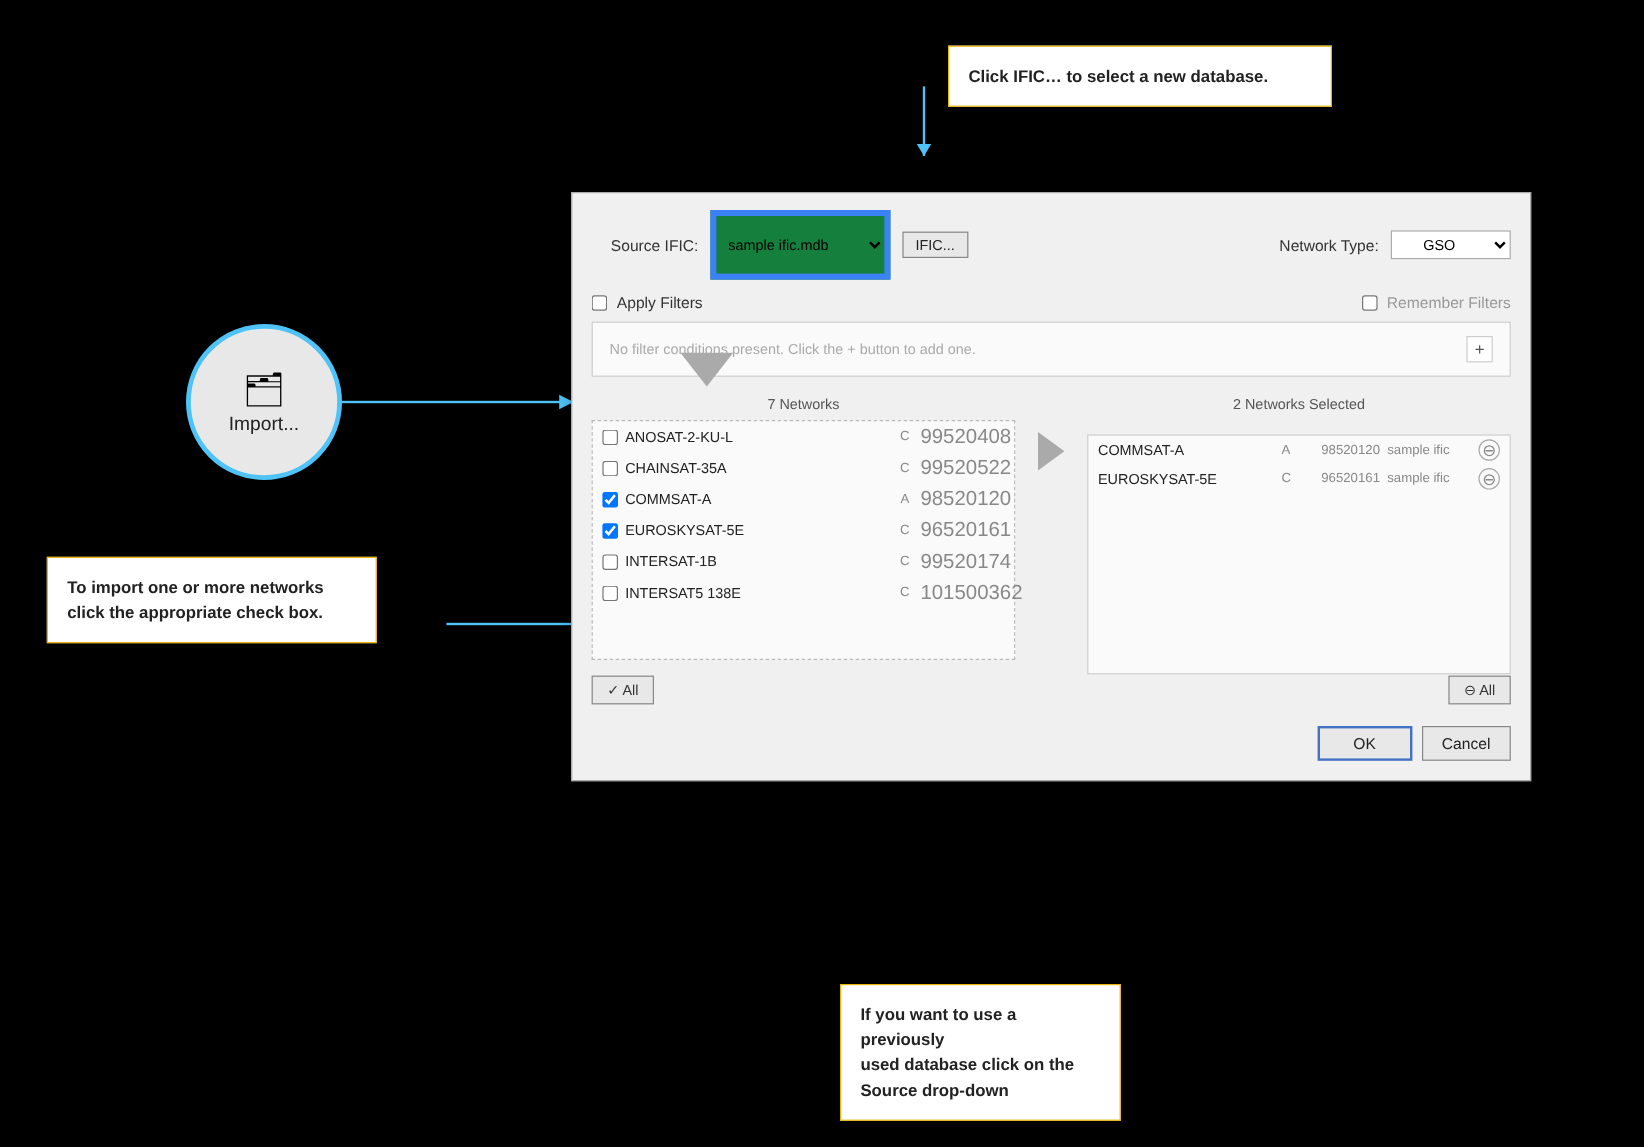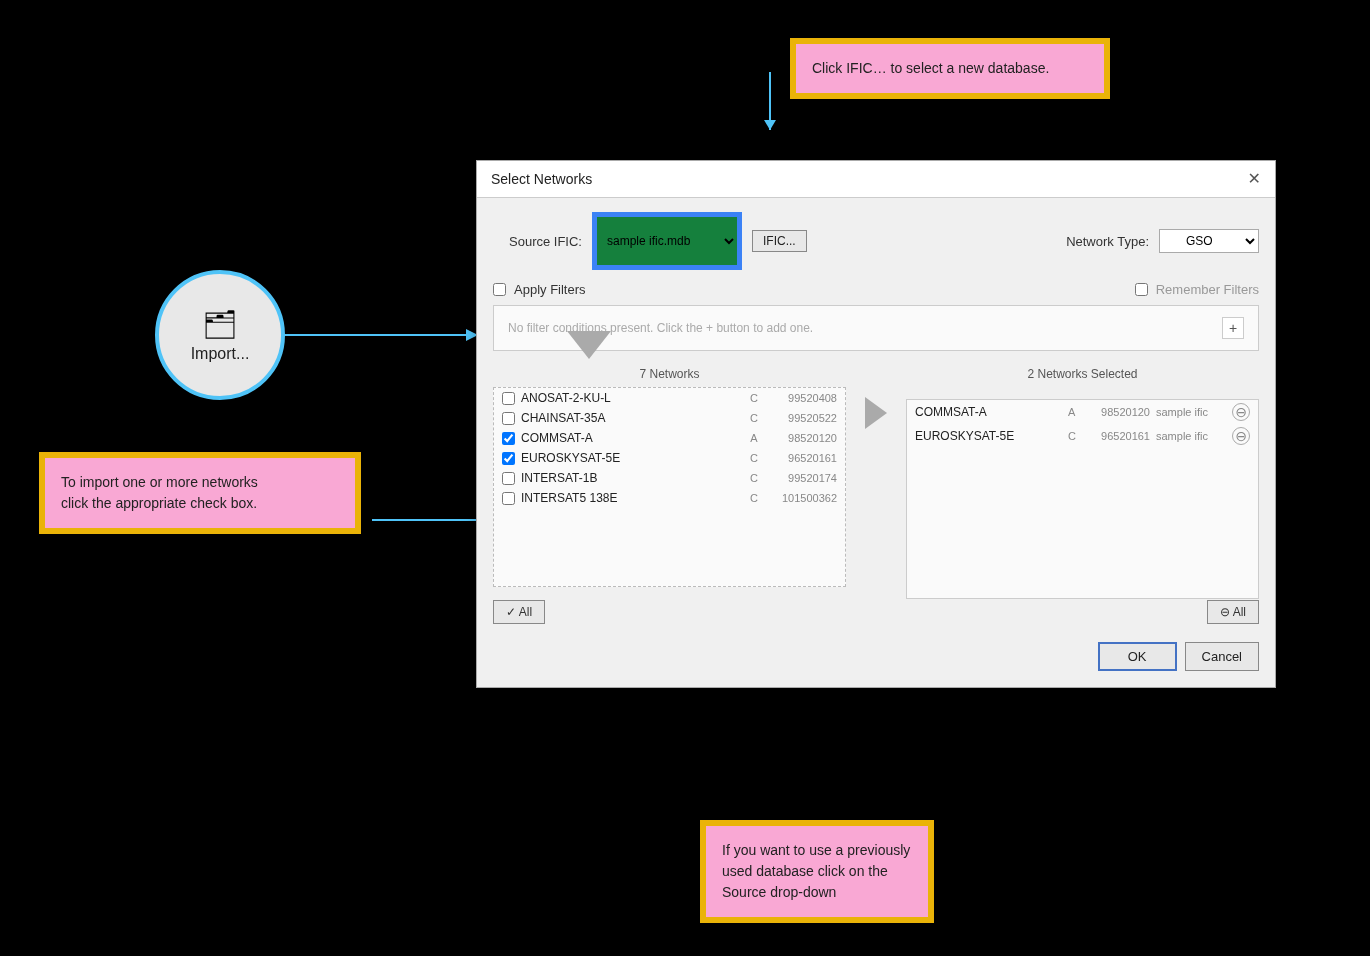--- a/index.html
+++ b/index.html
@@ -74,37 +74,38 @@
       right: 0;
       top: -5px;
       border-left: 12px solid #4fc3f7;
       border-top: 6px solid transparent;
       border-bottom: 6px solid transparent;
     }
 
     
     .tooltip-box {
       position: absolute;
-      background: #f9a8d4;
-      border: 6px solid #eab308;
+      background: #ffffff;
+      border: 1px solid #eab308;
       padding: 14px 16px;
       font-size: 14px;
       line-height: 1.5;
       color: #222;
       z-index: 20;
+      font-weight: bold;
     }
     .tooltip-ific {
       left: 790px;
       top: 38px;
       width: 320px;
     }
     .tooltip-import-info {
       left: 39px;
-      top: 452px;
-      width: 322px;
+      top: 464px;
+      width: 275px;
     }
     .tooltip-source-dropdown {
       left: 700px;
       top: 820px;
       width: 234px;
     }
 
     
     .dialog {
       position: absolute;
@@ -287,21 +288,21 @@
       color: #222;
     }
     .net-type {
       color: #888;
       font-size: 11px;
       width: 14px;
       text-align: center;
     }
     .net-num {
       color: #888;
-      font-size: 11px;
+      font-size: 17px;
       width: 70px;
       text-align: right;
     }
 
     
     .selected-list-box {
       border: 1px solid #ccc;
       background: #fafafa;
       min-height: 200px;
     }
@@ -431,24 +432,20 @@
 </div>
 
 <div class="tooltip-box tooltip-source-dropdown">
   <span>If you want to use a previously</span><br>
   <span>used database click on the</span><br>
   <span>Source drop-down</span>
 </div>
 
 <div class="dialog">
 
-  <div class="dialog-titlebar">
-    <span class="dialog-title">Select Networks</span>
-    <button class="close-btn">✕</button>
-  </div>
 
   <div class="dialog-body">
 
     <div class="source-row">
       <span class="source-label">Source IFIC:</span>
       <select class="source-select"><option>sample ific.mdb</option></select>
       <button class="ific-btn">IFIC...</button>
       <span class="network-type-label">Network Type:</span>
       <select class="network-type-select"><option>GSO</option></select>
     </div>

